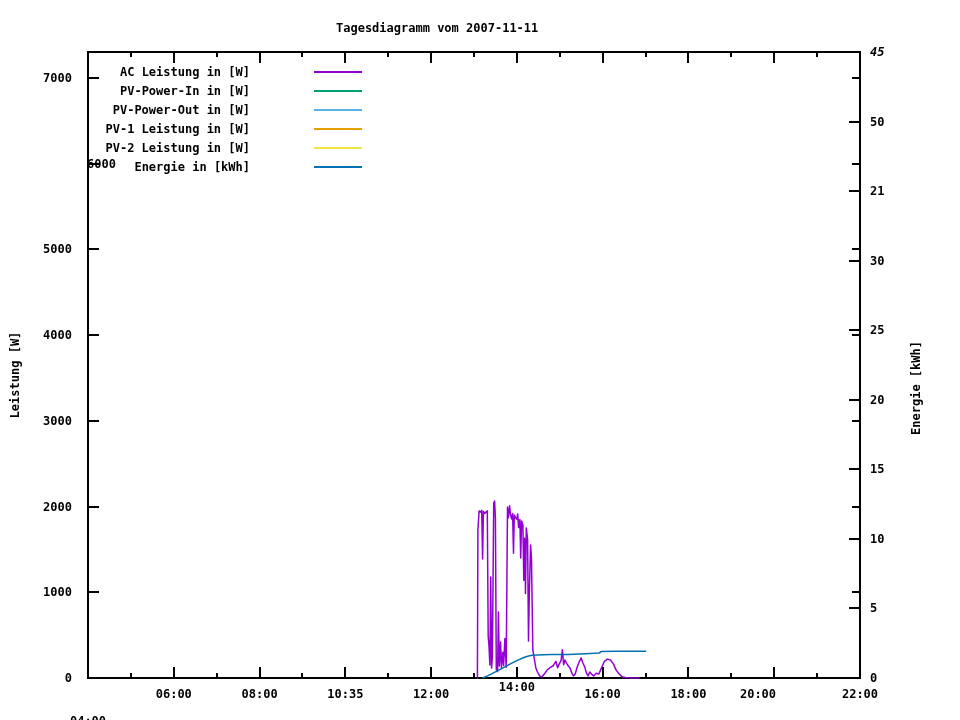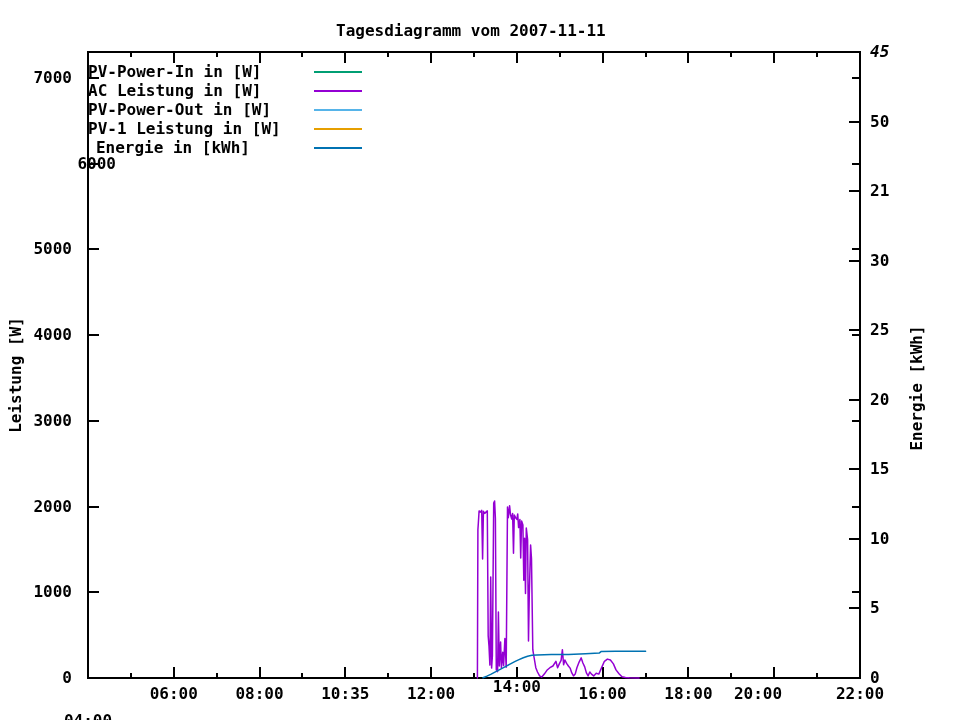--- a/index.html
+++ b/index.html
@@ -1,19 +1,19 @@
 <!DOCTYPE html>
 <html><head>
 <meta charset="utf-8">
 <style>
   html,body{margin:0;padding:0;background:#fff;}
   #canvas{
     position:relative;width:960px;height:720px;background:#ffffff;overflow:hidden;
     font-family:"DejaVu Sans Mono","Liberation Mono",monospace;
-    font-weight:bold;font-size:16px;color:#000;
+    font-weight:bold;font-size:12px;color:#000;
   }
   #plot-svg{position:absolute;left:0;top:0;}
   .tl{position:absolute;line-height:14px;white-space:nowrap;}
   .tl-right{text-align:right;}
   .tl-center{text-align:center;}
   #chart-title{position:absolute;left:336px;top:21px;width:200px;text-align:center;white-space:nowrap;}
   .axis-title{position:absolute;white-space:nowrap;}
   #y1-title{left:15px;top:375px;transform:translate(-50%,-50%) rotate(-90deg);}
   #y2-title{left:916px;top:388px;transform:translate(-50%,-50%) rotate(-90deg);}
   #legend{position:absolute;left:88px;top:62px;}
@@ -92,34 +92,38 @@
       <line x1="860" y1="121.55555555555554" x2="849" y2="121.55555555555554" stroke="#000000" stroke-width="2" shape-rendering="crispEdges"></line>
       <line x1="860" y1="52" x2="849" y2="52" stroke="#000000" stroke-width="2" shape-rendering="crispEdges"></line>
       <polyline points="477.4,678.0 477.9,529.7 478.3,523.7 479.1,510.9 480.4,512.1 481.7,510.4 482.6,558.9 483.4,511.3 484.7,513.4 486.0,512.1 487.3,510.9 488.2,636.0 489.0,646.3 489.9,665.1 490.7,576.9 491.6,668.1 492.4,655.7 493.7,503.1 494.6,501.0 495.4,518.6 496.3,669.9 497.6,671.6 498.4,612.0 499.3,666.0 500.6,642.0 501.4,667.7 502.7,652.3 503.6,665.6 504.9,638.6 506.2,667.3 507.5,507.0 508.3,517.7 509.6,505.7 510.5,514.7 511.7,519.0 512.6,513.4 513.5,553.3 514.3,515.1 515.6,517.7 516.9,519.4 517.7,513.9 518.6,527.6 519.9,519.4 520.7,558.0 521.6,521.1 522.9,525.0 523.8,580.3 524.6,538.3 525.5,593.6 526.3,528.0 527.6,539.6 528.5,641.1 529.3,594.0 530.6,545.1 531.5,558.9 532.8,649.7 534.0,657.0 535.8,667.7 537.5,672.0 539.6,675.9 541.8,677.1 544.3,674.1 546.9,670.3 549.9,667.7 552.9,666.0 555.9,661.3 557.6,667.7 559.3,663.9 561.1,660.4 562.4,649.7 563.6,664.7 564.9,660.0 566.6,663.4 568.4,666.0 570.1,668.1 571.8,672.9 573.5,675.9 575.2,674.1 576.9,667.7 579.1,662.1 581.2,657.9 582.9,663.0 584.7,666.9 586.4,672.9 588.1,675.9 589.8,672.0 591.5,674.1 593.7,675.9 596.2,673.3 598.8,674.1 601.4,668.1 604.4,661.3 607.4,659.1 610.4,660.0 613.4,663.9 616.0,669.9 619.0,673.7 622.0,676.7 625.4,677.6 629.3,677.8 639.1,678.0" fill="none" stroke="#9400d3" stroke-width="1.5" stroke-linejoin="round" stroke-linecap="round"></polyline>
       <polyline points="483.0,677.7 486.9,676.2 491.2,674.1 495.4,671.9 499.7,669.7 504.9,666.9 510.5,663.8 514.7,661.7 519.0,659.6 523.3,657.7 527.6,656.2 531.9,655.3 537.0,654.9 551.2,654.6 568.4,654.4 585.5,653.8 599.2,653.1 601.0,651.6 615.5,651.3 645.6,651.2" fill="none" stroke="#0072b2" stroke-width="1.5" stroke-linejoin="round" stroke-linecap="round"></polyline>
     </svg>
   <div id="chart-title">Tagesdiagramm vom 2007-11-11</div>
   <div id="y1-title" class="axis-title">Leistung [W]</div>
   <div id="y2-title" class="axis-title">Energie [kWh]</div>
   <div id="legend">
       <div class="legend-row">
+        <div class="legend-label">AC Leistung in [W]</div>
+        <div class="legend-swatch" style="background: rgb(148, 0, 211);"></div>
+      </div>
+      <div class="legend-row">
         <div class="legend-label">PV-Power-In in [W]</div>
         <div class="legend-swatch" style="background: rgb(0, 158, 115);"></div>
-      </div>
-      <div class="legend-row">
-        <div class="legend-label">AC Leistung in [W]</div>
-        <div class="legend-swatch" style="background: rgb(148, 0, 211);"></div>
       </div>
       <div class="legend-row">
         <div class="legend-label">PV-Power-Out in [W]</div>
         <div class="legend-swatch" style="background: rgb(86, 180, 233);"></div>
       </div>
       <div class="legend-row">
         <div class="legend-label">PV-1 Leistung in [W]</div>
         <div class="legend-swatch" style="background: rgb(230, 159, 0);"></div>
+      </div>
+      <div class="legend-row">
+        <div class="legend-label">PV-2 Leistung in [W]</div>
+        <div class="legend-swatch" style="background: rgb(240, 228, 66);"></div>
       </div>
       <div class="legend-row">
         <div class="legend-label">Energie in [kWh]</div>
         <div class="legend-swatch" style="background: rgb(0, 114, 178);"></div>
       </div>
     </div>
   <div id="tick-labels">
       <div class="tl tl-center" style="left: 53px; top: 687px; width: 70px; margin-top: 27px;">04:00</div>
       <div class="tl tl-center" style="left: 138.778px; top: 687px; width: 70px;">06:00</div>
       <div class="tl tl-center" style="left: 224.556px; top: 687px; width: 70px; text-align: center;">08:00</div>

